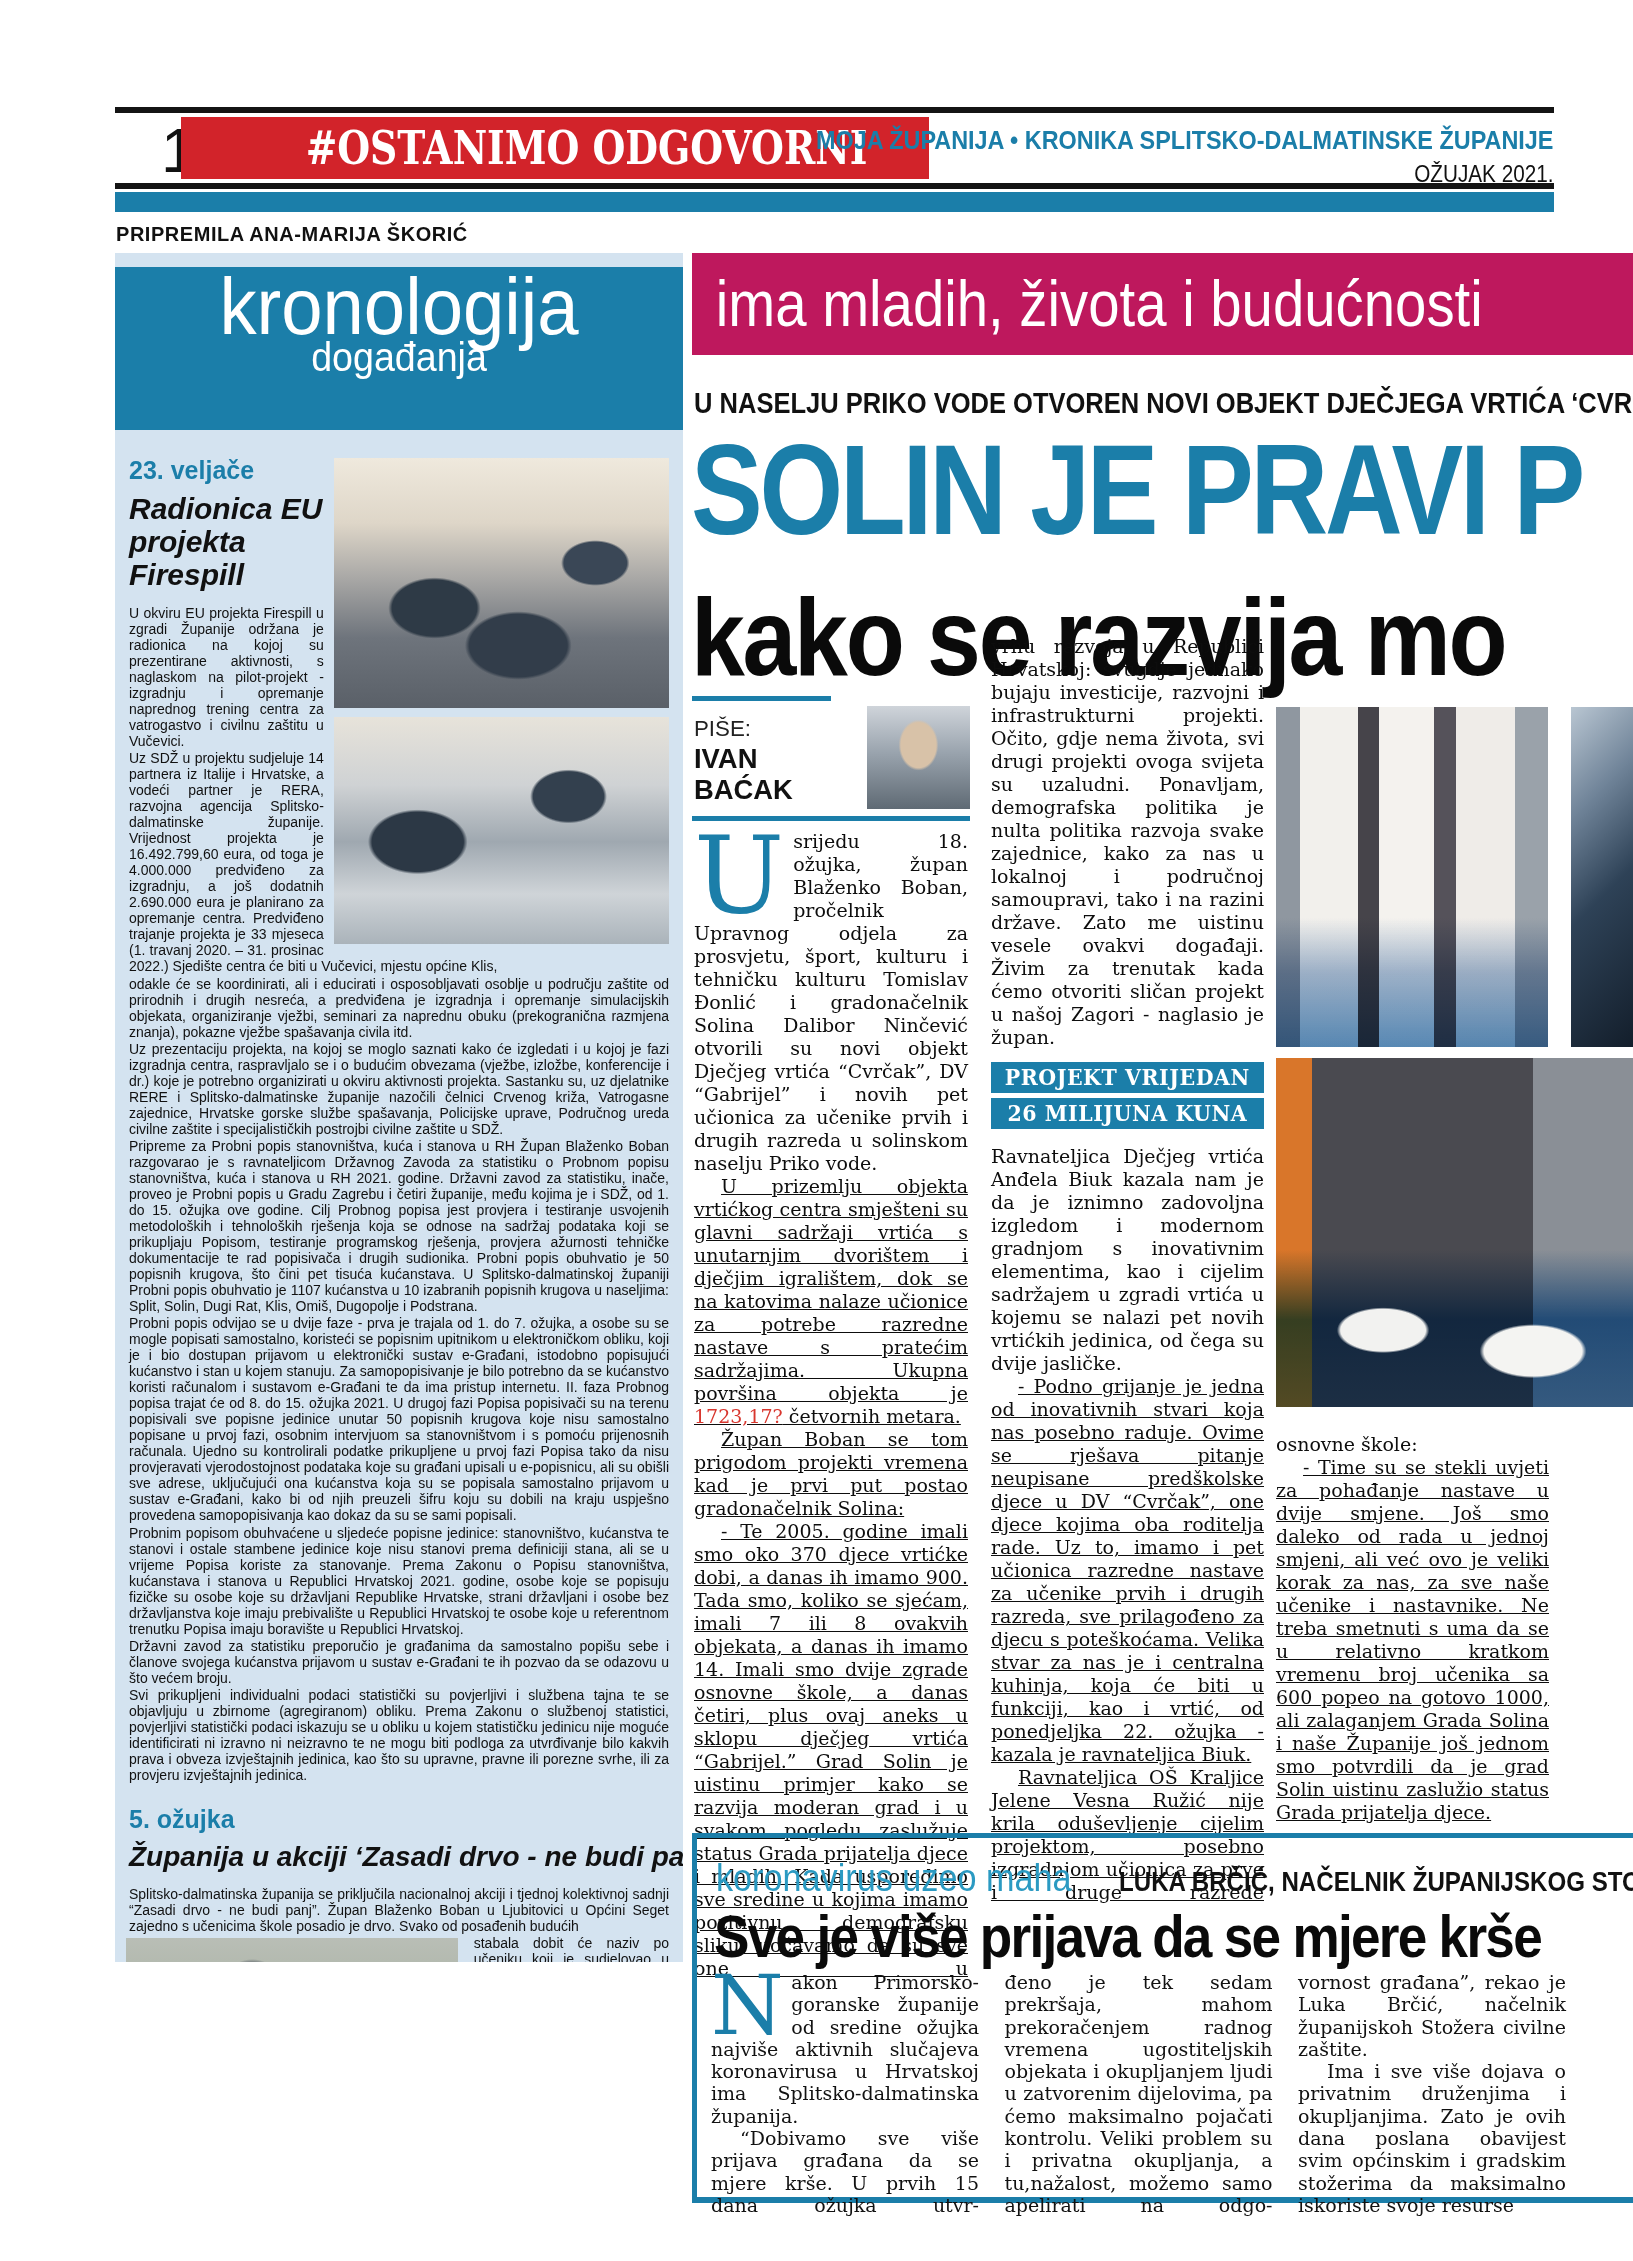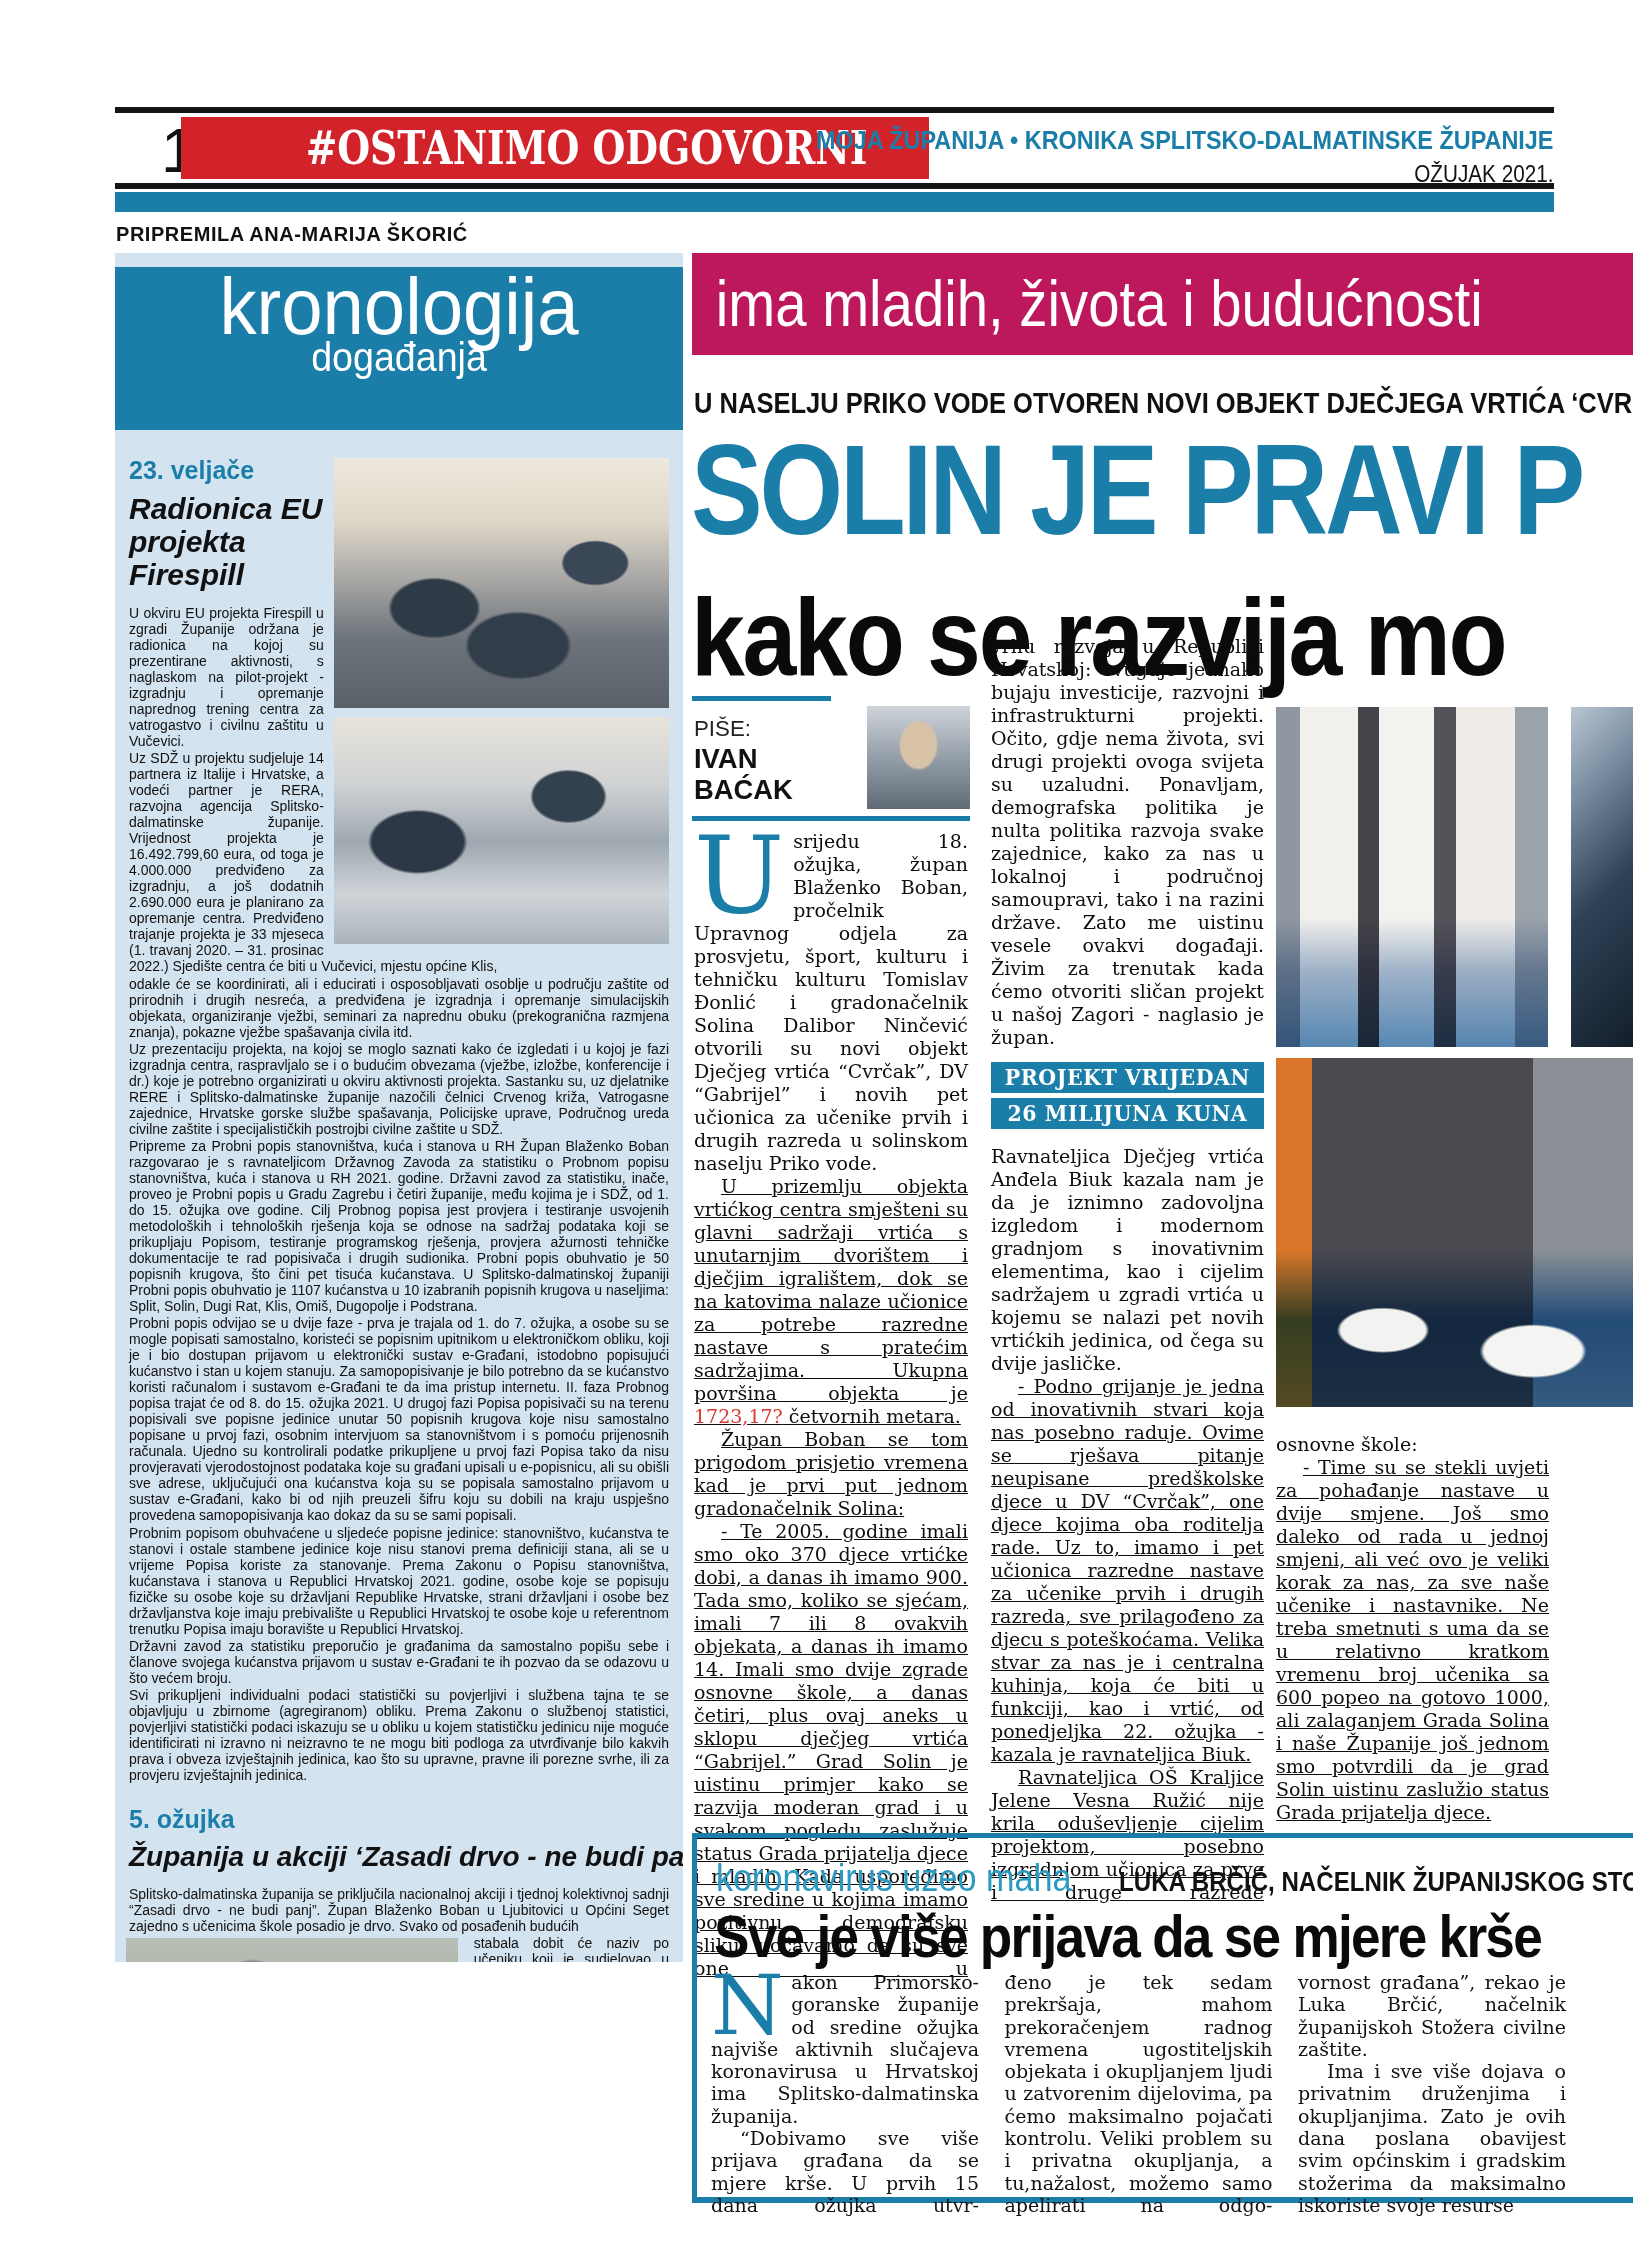--- a/index.html
+++ b/index.html
@@ -172,21 +172,21 @@
   <div class="abs byline-name" style="left:694px;top:743px;">
     <span>IVAN</span><br>
     <span>BAĆAK</span>
   </div>
   <div class="abs photo photo-author" style="left:867px;top:706px;width:103px;height:103px;"></div>
   <div class="abs byline-rule" style="left:692px;top:816px;width:278px;"></div>
 
   <div class="abs serifcol" style="left:694px;top:830px;width:274px;">
     <p><span class="dropcap">U</span><span>srijedu 18. ožujka, župan Blaženko Boban, pročelnik Upravnog odjela za prosvjetu, šport, kulturu i tehničku kulturu Tomislav Đonlić i gradonačelnik Solina Dalibor Ninčević otvorili su novi objekt Dječjeg vrtića “Cvrčak”, DV “Gabrijel” i novih pet učionica za učenike prvih i drugih razreda u solinskom naselju Priko vode.</span></p>
     <p class="ind"><span>U prizemlju objekta vrtićkog centra smješteni su glavni sadržaji vrtića s unutarnjim dvorištem i dječjim igralištem, dok se na katovima nalaze učionice za potrebe razredne nastave s pratećim sadržajima. Ukupna površina objekta je </span><span class="redtxt">1723,17?</span><span> četvornih metara.</span></p>
-    <p class="ind">Župan Boban se tom prigodom prisjetio vremena kad je prvi put jednom gradonačelnik Solina:</p>
+    <p class="ind">Župan Boban se tom prigodom projekti vremena kad je prvi put postao gradonačelnik Solina:</p>
     <p class="ind cont">- Te 2005. godine imali smo oko 370 djece vrtićke dobi, a danas ih imamo 900. Tada smo, koliko se sjećam, imali 7 ili 8 ovakvih objekata, a danas ih imamo 14. Imali smo dvije zgrade osnovne škole, a danas četiri, plus ovaj aneks u sklopu dječjeg vrtića “Gabrijel.” Grad Solin je uistinu primjer kako se razvija moderan grad i u svakom pogledu zaslužuje status Grada prijatelja djece i mladih. Kada usporedimo sve sredine u kojima imamo pozitivnu demografsku sliku, uočavamo da su sve one u</p>
   </div>
 
   <div class="abs serifcol" style="left:991px;top:635px;width:273px;">
     <p>vrhu razvoja u Republici Hrvatskoj: svugdje jednako bujaju investicije, razvojni i infrastrukturni projekti. Očito, gdje nema života, svi drugi projekti ovoga svijeta su uzaludni. Ponavljam, demografska politika je nulta politika razvoja svake zajednice, kako za nas u lokalnoj i područnoj samoupravi, tako i na razini države. Zato me uistinu vesele ovakvi događaji. Živim za trenutak kada ćemo otvoriti sličan projekt u našoj Zagori - naglasio je župan.</p>
     <div class="badge-wrap">
       <div class="badge">
           <span>PROJEKT VRIJEDAN</span>
         </div>
       <div class="badge">

